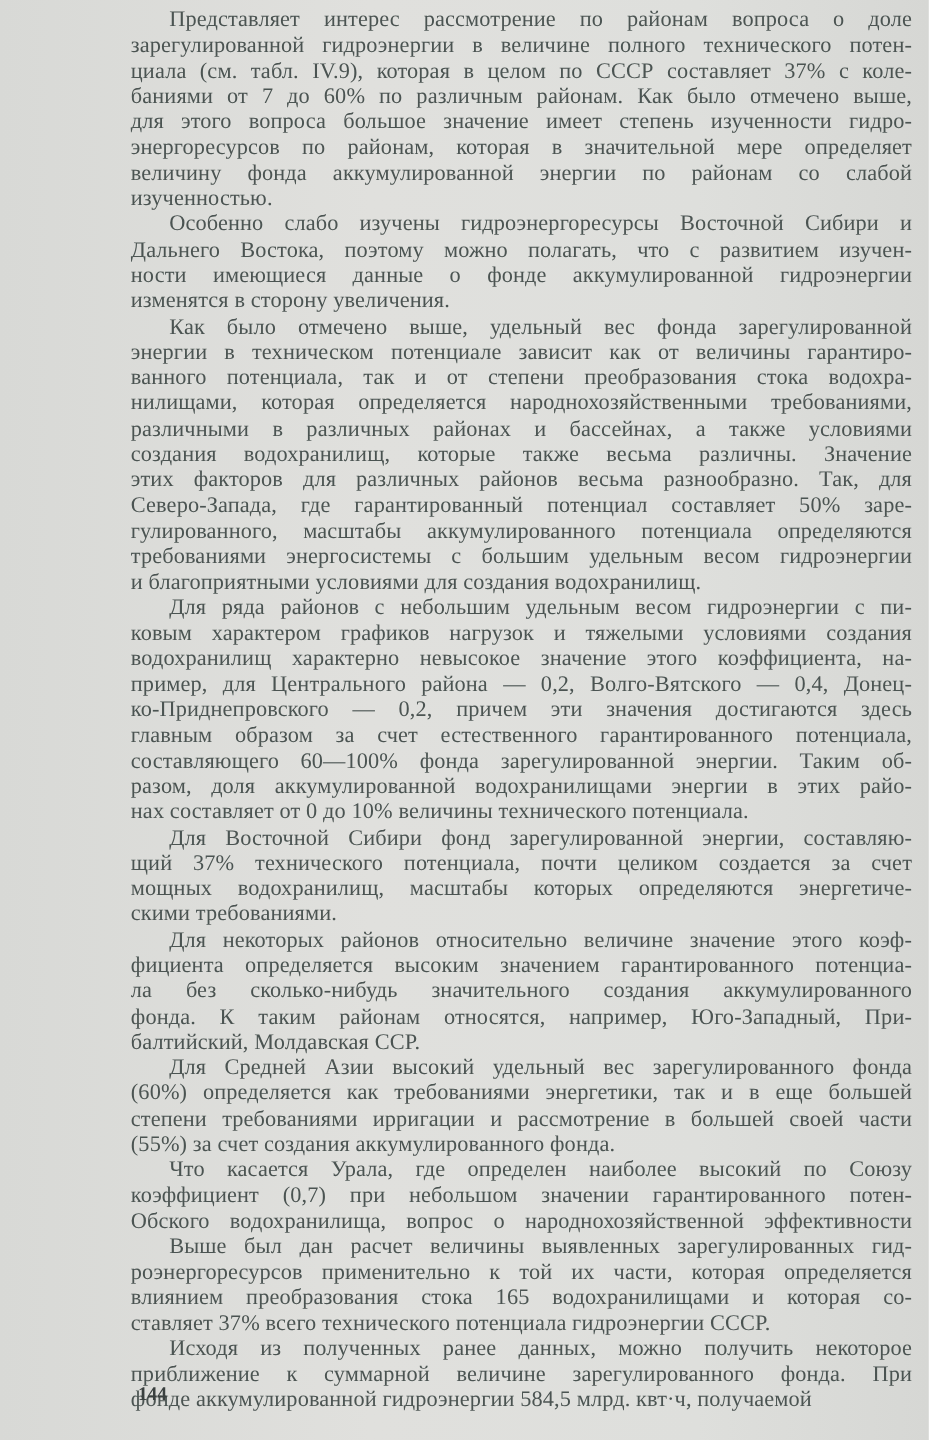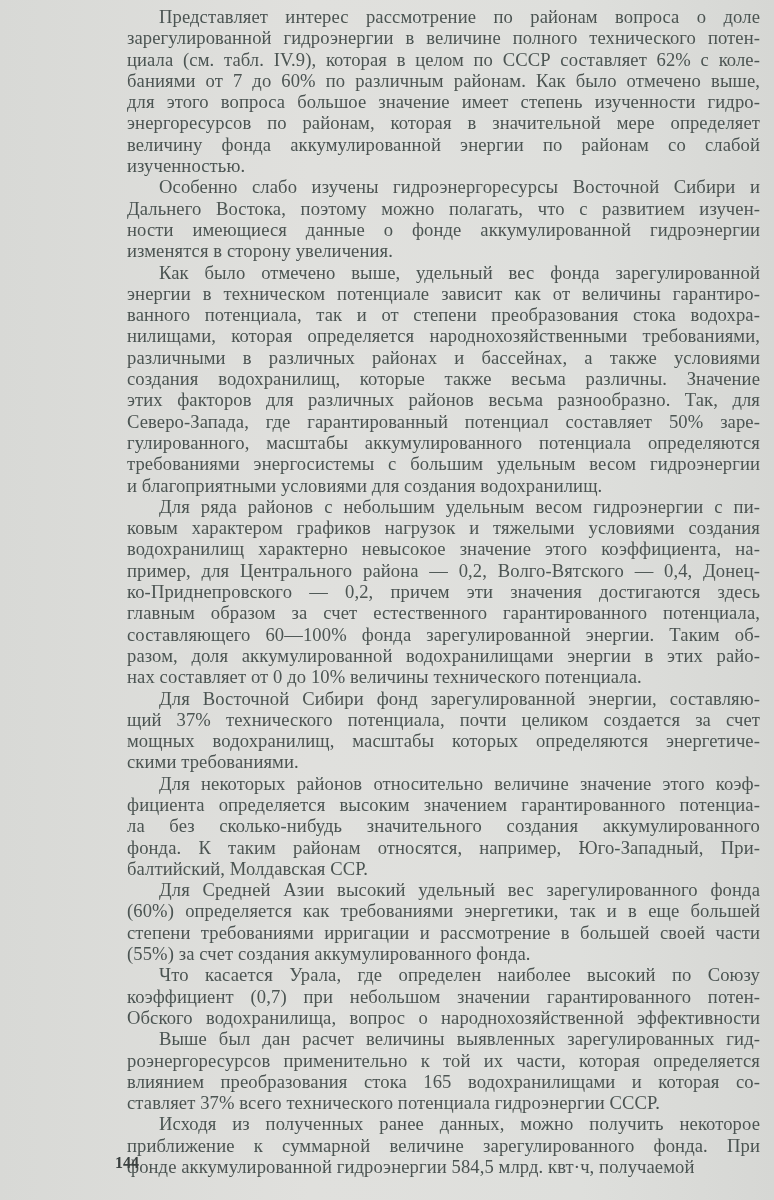--- a/index.html
+++ b/index.html
@@ -29,21 +29,20 @@
     margin: 0;
     text-align: justify;
     text-indent: 32px;
     hyphens: manual;
   }
   .para .ln {
     display: block;
     text-align: justify;
     text-align-last: justify;
     white-space: nowrap;
-    margin-left: 18px;
   }
   .para .ln.first { padding-left: 32px; }
   .para .ln.last { text-align-last: left; }
   .para { text-indent: 0; }
   .page-number {
     position: absolute;
     left: 115px;
     top: 1154px;
     font-family: "Liberation Serif", "DejaVu Serif", serif;
     font-size: 16px;
@@ -52,21 +51,21 @@
   }
 </style>
 </head>
 <body>
 
 <div class="page">
   <div id="paras">
       <p class="para">
         <span class="ln first">Представляет интерес рассмотрение по районам вопроса о доле</span>
         <span class="ln">зарегулированной гидроэнергии в величине полного технического потен-</span>
-        <span class="ln">циала (см. табл. IV.9), которая в целом по СССР составляет 62% с коле-</span>
+        <span class="ln">циала (см. табл. IV.9), которая в целом по СССР составляет 37% с коле-</span>
         <span class="ln">баниями от 7 до 60% по различным районам. Как было отмечено выше,</span>
         <span class="ln">для этого вопроса большое значение имеет степень изученности гидро-</span>
         <span class="ln">энергоресурсов по районам, которая в значительной мере определяет</span>
         <span class="ln">величину фонда аккумулированной энергии по районам со слабой</span>
         <span class="ln last">изученностью.</span>
       </p>
       <p class="para">
         <span class="ln first">Особенно слабо изучены гидроэнергоресурсы Восточной Сибири и</span>
         <span class="ln">Дальнего Востока, поэтому можно полагать, что с развитием изучен-</span>
         <span class="ln">ности имеющиеся данные о фонде аккумулированной гидроэнергии</span>

